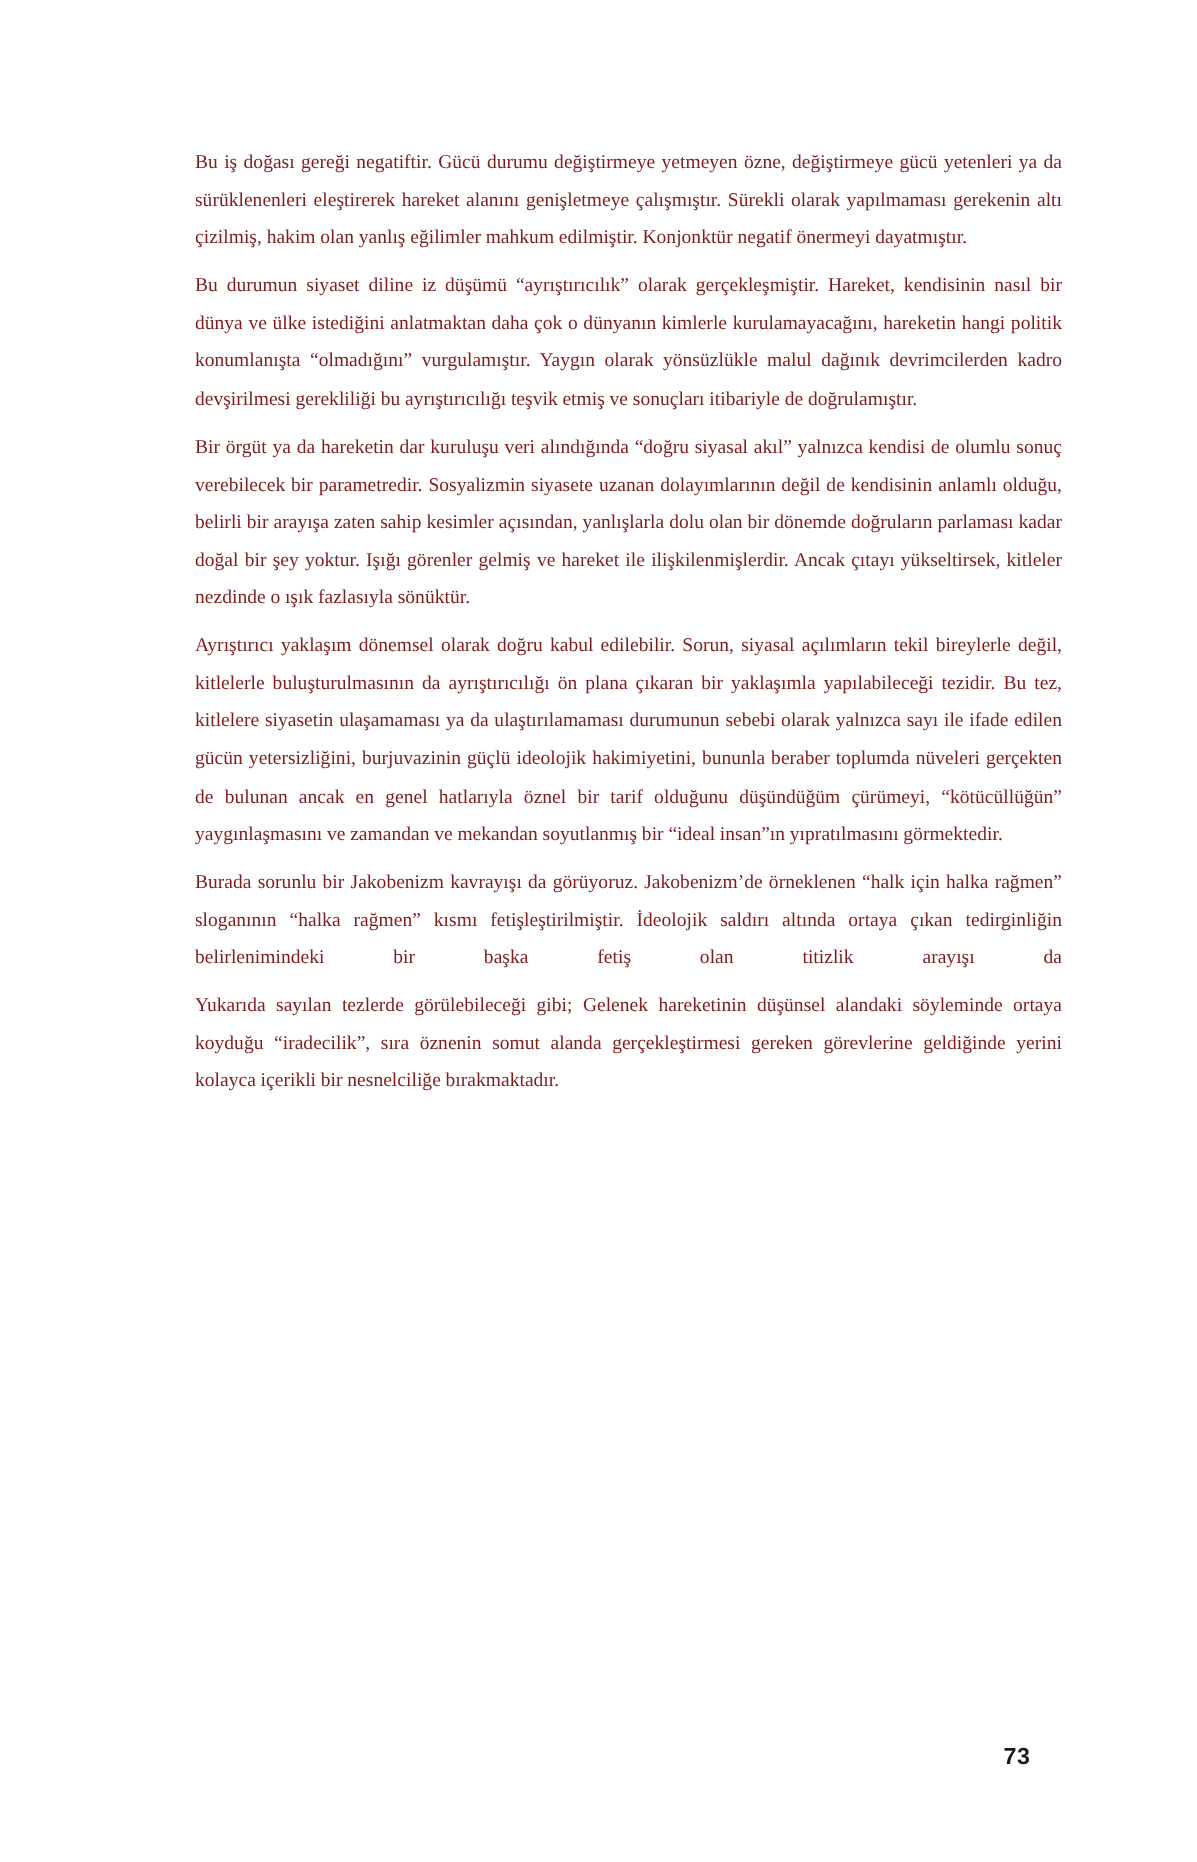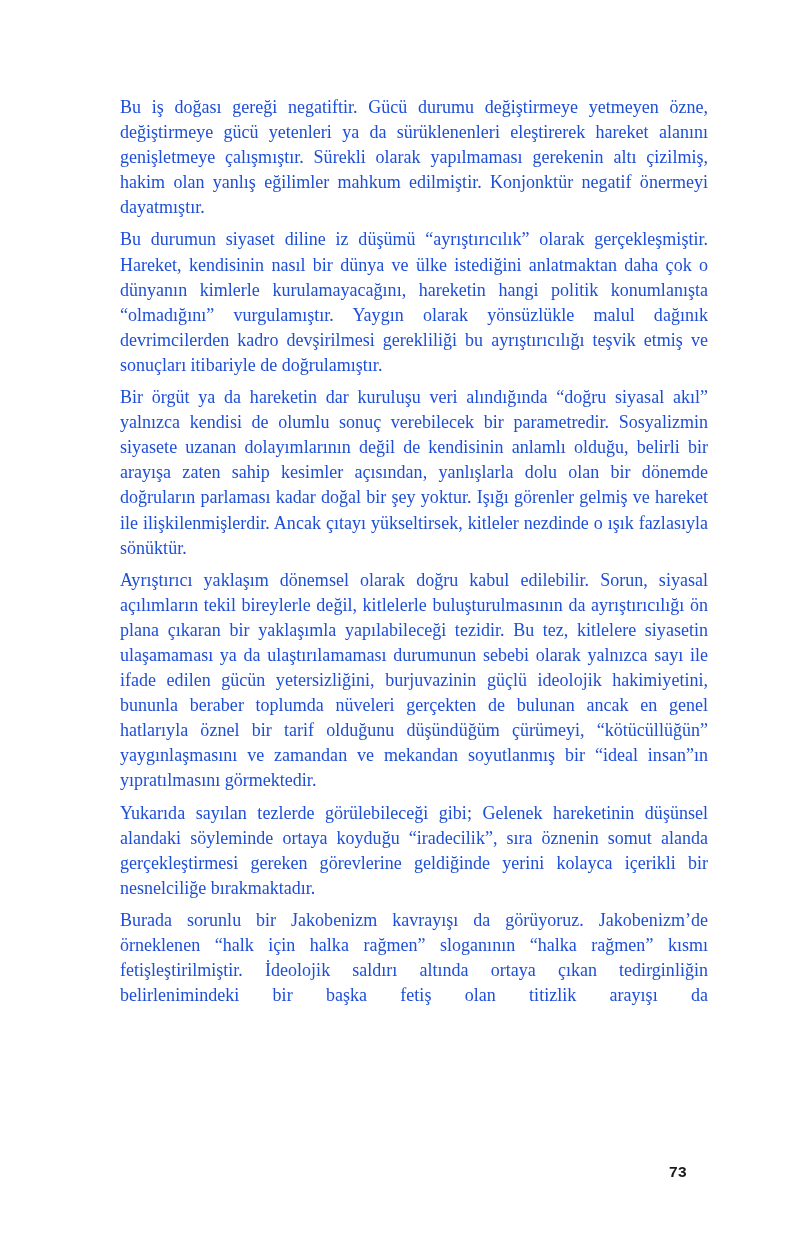--- a/index.html
+++ b/index.html
@@ -28,29 +28,29 @@
   }
 
   .text-column {
     position: absolute;
     left: 118px;
     top: 95px;
     width: 590px;
   }
 
   .para {
-    margin: 0 0 7px 2px;
-    font-size: 18px;
+    margin: 0 0 7px 12px;
+    font-size: 13px;
     line-height: 25.1px;
     text-align: justify;
     text-justify: inter-word;
     hyphens: none;
     word-spacing: -0.1px;
     letter-spacing: 0.02px;
-    color: #1d4ed8;
+    color: #7f1d1d;
   }
 
   .para:last-of-type {
     margin-bottom: 0;
   }
 
   
   .para.continues {
     text-align-last: justify;
   }
@@ -80,21 +80,21 @@
   <div class="text-column">
 
     <p class="para">Bu iş doğası gereği negatiftir. Gücü durumu değiştirmeye yetmeyen özne, değiştirmeye gücü yetenleri ya da sürüklenenleri eleştirerek hareket alanını genişletmeye çalışmıştır. Sürekli olarak yapılmaması gerekenin altı çizilmiş, hakim olan yanlış eğilimler mahkum edilmiştir. Konjonktür negatif önermeyi dayatmıştır.</p>
 
     <p class="para">Bu durumun siyaset diline iz düşümü “ayrıştırıcılık” olarak gerçekleşmiştir. Hareket, kendisinin nasıl bir dünya ve ülke istediğini anlatmaktan daha çok o dünyanın kimlerle kurulamayacağını, hareketin hangi politik konumlanışta “olmadığını” vurgulamıştır. Yaygın olarak yönsüzlükle malul dağınık devrimcilerden kadro devşirilmesi gerekliliği bu ayrıştırıcılığı teşvik etmiş ve sonuçları itibariyle de doğrulamıştır.</p>
 
     <p class="para">Bir örgüt ya da hareketin dar kuruluşu veri alındığında “doğru siyasal akıl” yalnızca kendisi de olumlu sonuç verebilecek bir parametredir. Sosyalizmin siyasete uzanan dolayımlarının değil de kendisinin anlamlı olduğu, belirli bir arayışa zaten sahip kesimler açısından, yanlışlarla dolu olan bir dönemde doğruların parlaması kadar doğal bir şey yoktur. Işığı görenler gelmiş ve hareket ile ilişkilenmişlerdir. Ancak çıtayı yükseltirsek, kitleler nezdinde o ışık fazlasıyla sönüktür.</p>
 
     <p class="para">Ayrıştırıcı yaklaşım dönemsel olarak doğru kabul edilebilir. Sorun, siyasal açılımların tekil bireylerle değil, kitlelerle buluşturulmasının da ayrıştırıcılığı ön plana çıkaran bir yaklaşımla yapılabileceği tezidir. Bu tez, kitlelere siyasetin ulaşamaması ya da ulaştırılamaması durumunun sebebi olarak yalnızca sayı ile ifade edilen gücün yetersizliğini, burjuvazinin güçlü ideolojik hakimiyetini, bununla beraber toplumda nüveleri gerçekten de bulunan ancak en genel hatlarıyla öznel bir tarif olduğunu düşündüğüm çürümeyi, “kötücüllüğün” yaygınlaşmasını ve zamandan ve mekandan soyutlanmış bir “ideal insan”ın yıpratılmasını görmektedir.</p>
 
+    <p class="para continues tight">Burada sorunlu bir Jakobenizm kavrayışı da görüyoruz. Jakobenizm’de örneklenen “halk için halka rağmen” sloganının “halka rağmen” kısmı fetişleştirilmiştir. İdeolojik saldırı altında ortaya çıkan tedirginliğin belirlenimindeki bir başka fetiş olan titizlik arayışı da</p>
+
     <p class="para">Yukarıda sayılan tezlerde görülebileceği gibi; Gelenek hareketinin düşünsel alandaki söyleminde  ortaya koyduğu “iradecilik”, sıra öznenin somut alanda gerçekleştirmesi gereken görevlerine geldiğinde yerini kolayca içerikli bir nesnelciliğe bırakmaktadır.</p>
-
-    <p class="para continues tight">Burada sorunlu bir Jakobenizm kavrayışı da görüyoruz. Jakobenizm’de örneklenen “halk için halka rağmen” sloganının “halka rağmen” kısmı fetişleştirilmiştir. İdeolojik saldırı altında ortaya çıkan tedirginliğin belirlenimindeki bir başka fetiş olan titizlik arayışı da</p>
 
   </div>
 
   <div class="folio">73</div>
 
 </div>
 
 </body></html>

